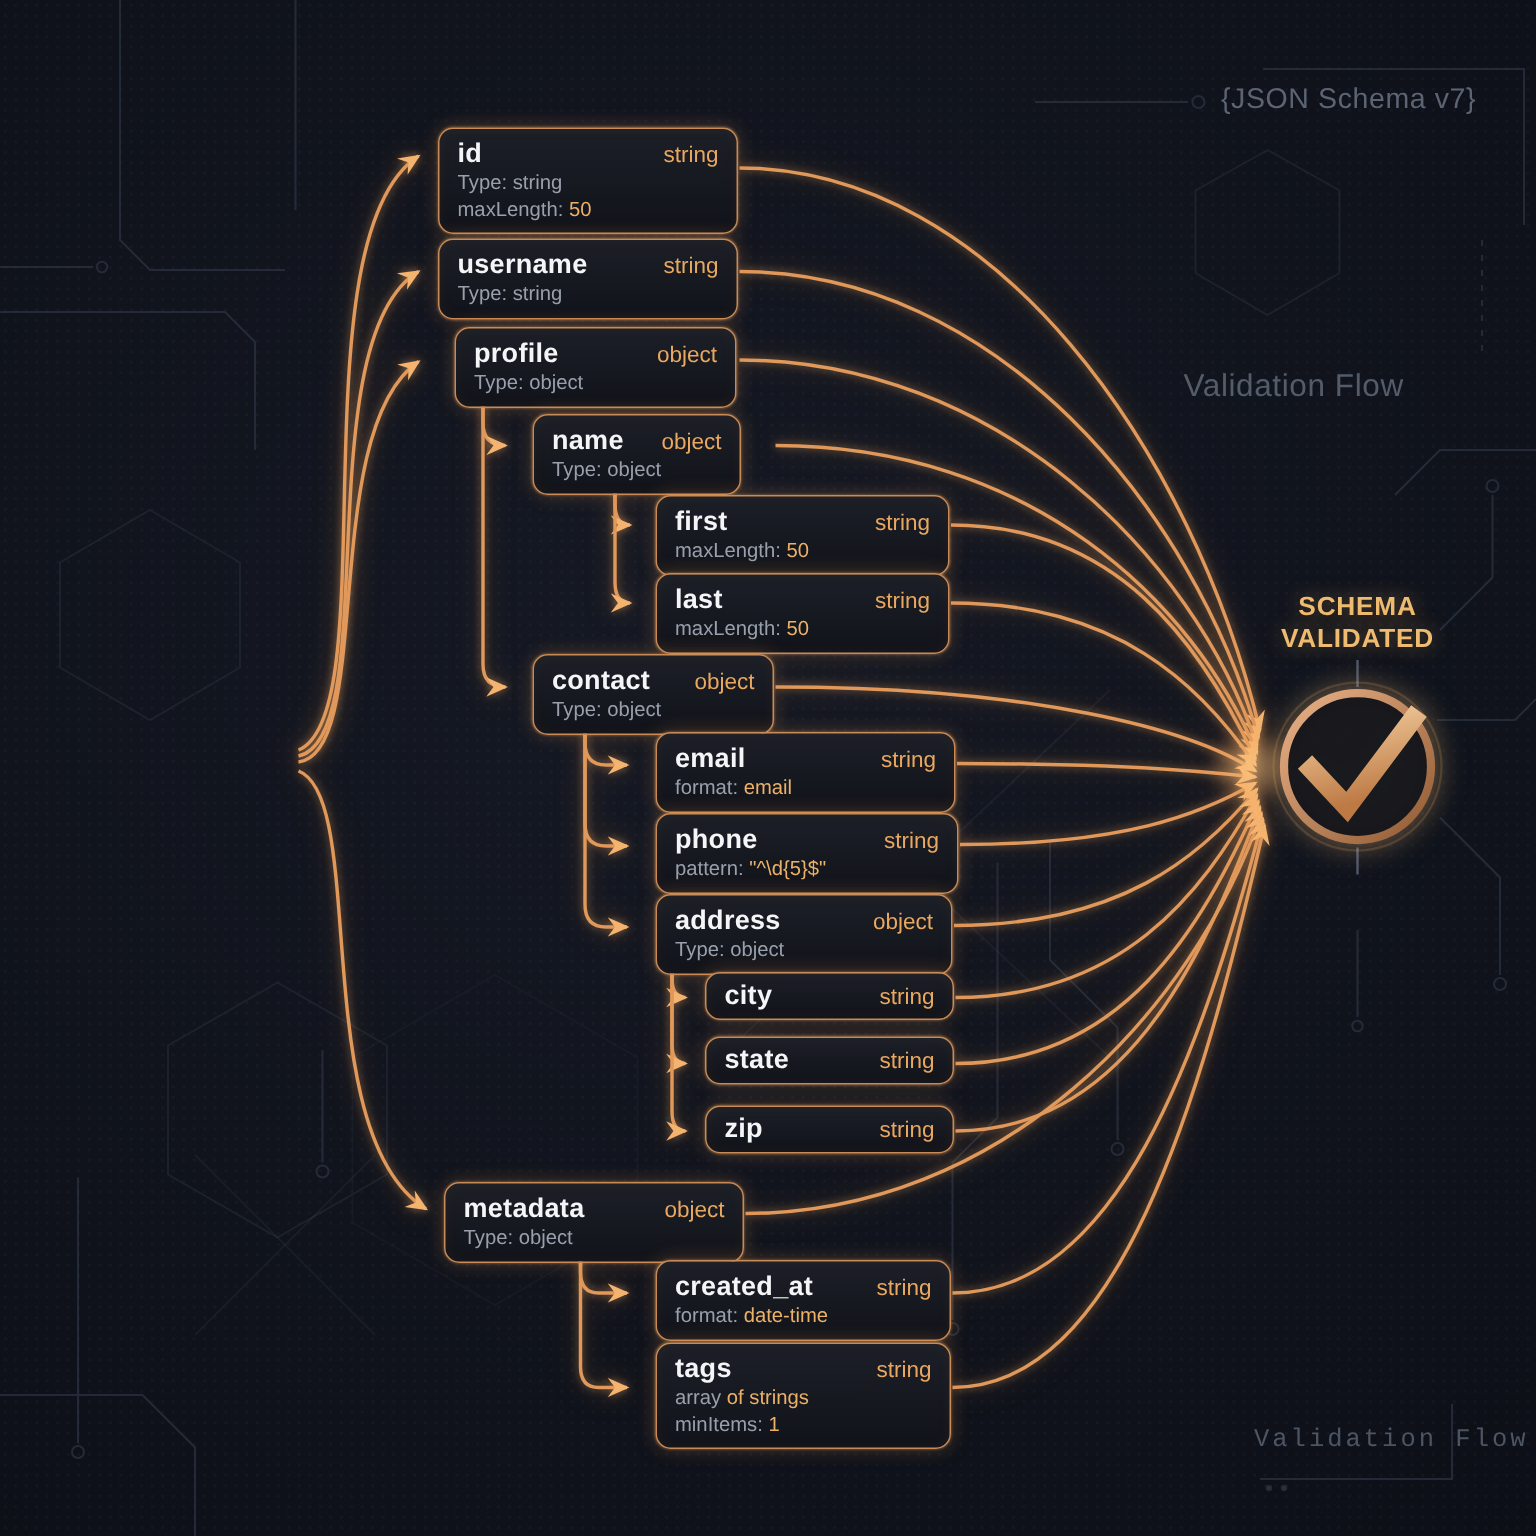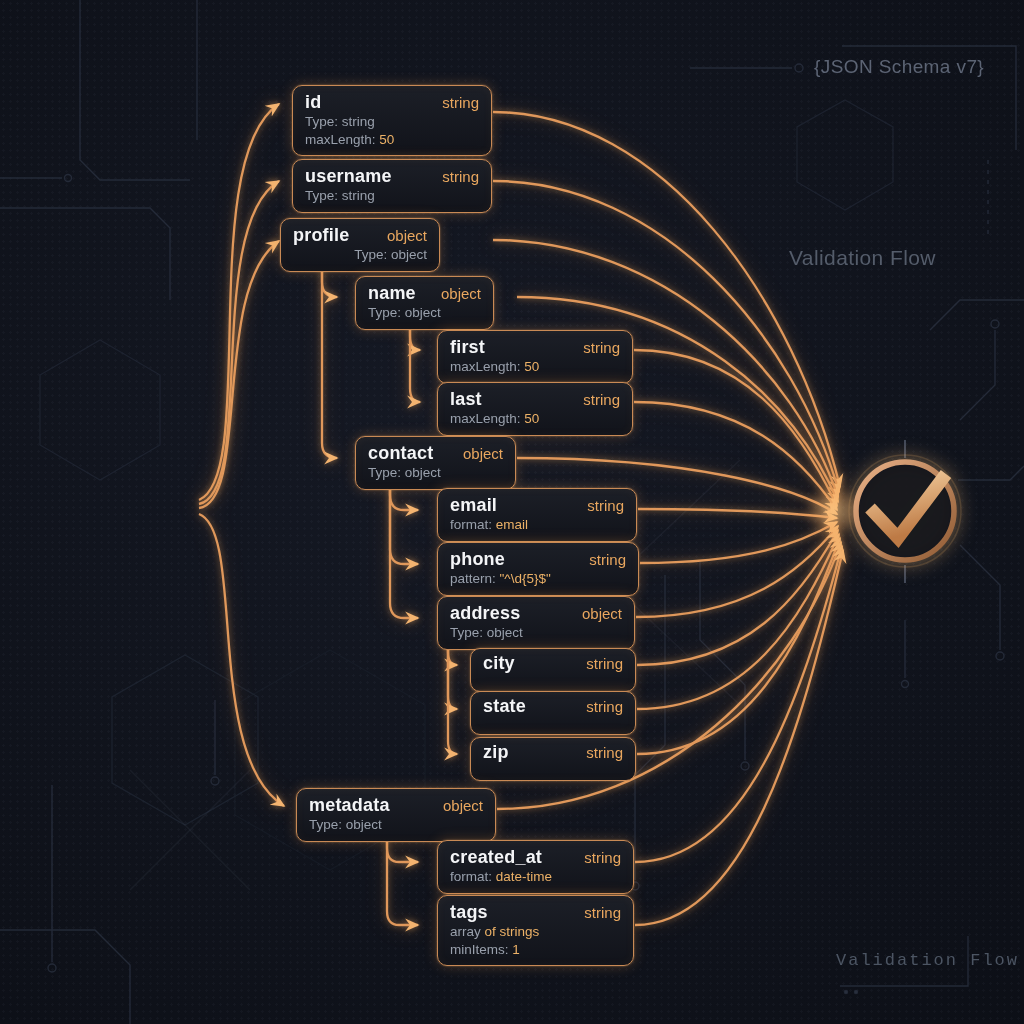--- a/index.html
+++ b/index.html
@@ -19,21 +19,21 @@
   .flare{position:absolute;left:796px;top:478px;width:76px;height:66px;z-index:1;
     background:radial-gradient(closest-side, rgba(255,206,140,.6), rgba(255,170,90,.25) 55%, transparent 75%);
     filter:blur(5px);}
   .node{
     position:absolute;z-index:2;box-sizing:border-box;
     background:linear-gradient(180deg,#1c1f27 0%, #11131a 100%);
     border:1.6px solid #c98a55;border-radius:10px;
     padding:6px 12px 7px;
     box-shadow:0 0 13px rgba(228,148,76,.28), 0 0 2px rgba(244,176,104,.55), inset 0 0 10px rgba(228,148,76,.05);
   }
-  .node.slim{padding:4px 12px 17px;}
+  .node.slim{padding:4px 12px 5px;}
   .hdr{display:flex;justify-content:space-between;align-items:baseline;gap:14px;}
   .key{font-weight:bold;color:#f4f5f7;font-size:18px;letter-spacing:.2px;white-space:nowrap;}
   .badge{color:#e9a75f;font-size:15px;white-space:nowrap;}
   .prop{font-size:13.5px;color:#99a0ac;line-height:1.3;white-space:nowrap;}
   .prop .v{color:#ecb167;}
   .root-node{
     position:absolute;z-index:2;box-sizing:border-box;text-align:center;
     left:57px;top:478px;width:142px;height:63px;
     background:linear-gradient(180deg,#1e2129 0%, #0f1117 100%);
     border:2px solid #f0d3a8;border-radius:14px;padding:9px 8px 6px;
@@ -166,21 +166,21 @@
   </div>
 
   <div class="node" style="left:292px;top:159px;width:200px;">
     <div class="hdr">
         <span class="key">username</span>
         <span class="badge">string</span>
       </div>
     <div class="prop"><span>Type: string</span></div>
   </div>
 
-  <div class="node" style="left:280px;top:218px;width:160px;text-align:right;">
+  <div class="node" style="left:303px;top:218px;width:188px;">
     <div class="hdr">
         <span class="key">profile</span>
         <span class="badge">object</span>
       </div>
     <div class="prop"><span>Type: object</span></div>
   </div>
 
   <div class="node" style="left:355px;top:276px;width:139px;">
     <div class="hdr">
         <span class="key">name</span>
@@ -276,20 +276,24 @@
 
   <div class="node" style="left:437px;top:895px;width:197px;">
     <div class="hdr">
         <span class="key">tags</span>
         <span class="badge">string</span>
       </div>
     <div class="prop"><span>array</span> <span class="v">of strings</span></div>
     <div class="prop"><span>minItems:</span> <span class="v">1</span></div>
   </div>
 
+  <div class="result-label" style="left:817px;top:394px;">
+    <div>SCHEMA</div>
+    <div>VALIDATED</div>
+  </div>
 
   <svg class="badge-circle" width="150" height="150" viewBox="0 0 150 150">
     <defs>
       <linearGradient id="rg" x1="0" y1="0" x2="1" y2="1">
         <stop offset="0" stop-color="#eab288"></stop>
           <stop offset="1" stop-color="#8f5a33"></stop>
       </linearGradient>
       <linearGradient id="cg" x1="0" y1="0" x2="0.3" y2="1">
         <stop offset="0" stop-color="#f7d3a4"></stop>
           <stop offset="1" stop-color="#bd7a45"></stop>

